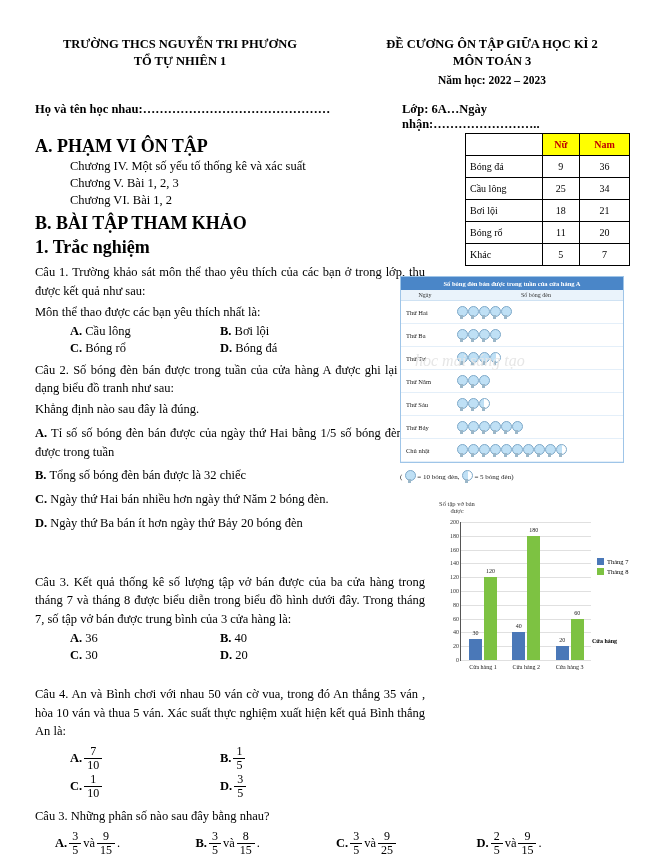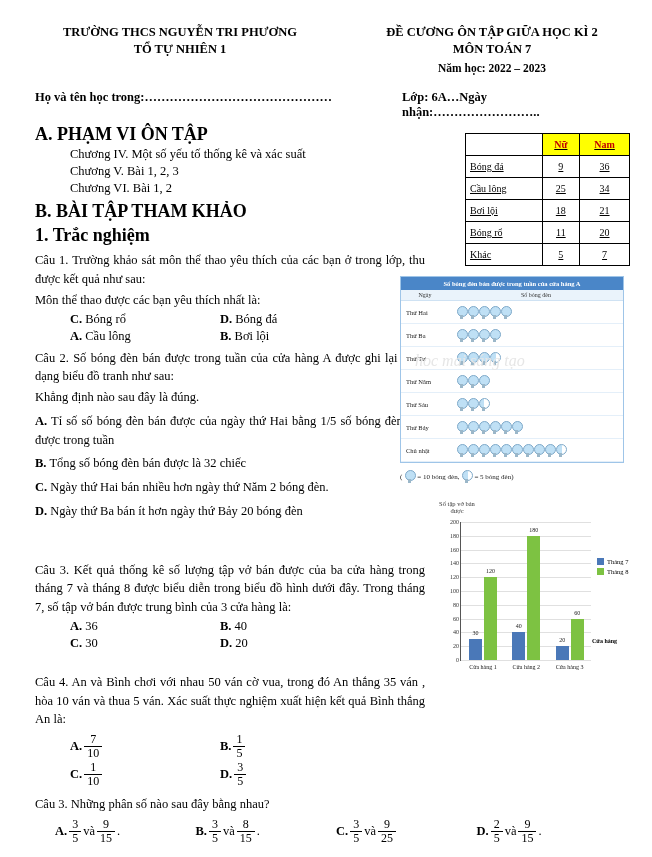--- a/index.html
+++ b/index.html
@@ -4,39 +4,39 @@
 <style>
   html,body{margin:0;padding:0;}
   body{
     width:652px;height:857px;background:#ffffff;
     font-family:"Liberation Serif", serif;
     color:#000;
     position:relative;
     overflow:hidden;
   }
   .page{position:relative;width:652px;height:857px;padding:0;}
-  .hdr{display:flex;justify-content:space-between;padding:24px 30px 0 30px;}
+  .hdr{display:flex;justify-content:space-between;padding:36px 30px 0 30px;}
   .hdr-left{width:300px;text-align:center;font-weight:bold;font-size:12.5px;line-height:1.35;}
   .hdr-right{width:260px;text-align:center;font-weight:bold;font-size:12.5px;line-height:1.35;}
   .hdr-right .year{font-size:11.5px;margin-top:3px;}
   .nameline{margin:14px 35px 0 35px;font-size:12.5px;font-weight:bold;display:flex;}
   .nameline .l{flex:1;}
   .nameline .r{width:215px;}
   .sec{margin:4px 35px 0 35px;font-size:18px;font-weight:bold;}
   .sub{margin:2px 35px 0 70px;font-size:12.5px;}
   .q{margin:5px 35px 0 35px;font-size:12.5px;line-height:1.5;text-align:justify;}
   .q b{font-weight:bold;}
   .qnarrow{width:390px;}
   .opts{margin:2px 35px 0 70px;font-size:12.5px;display:flex;}
   .opts .o{width:150px;}
   b.lab{font-weight:normal;}
 
   
   .tbl-wrap{position:absolute;left:465px;top:133px;width:172px;}
-  table.sports{border-collapse:collapse;font-size:10px;width:165px;text-decoration:underline;}
+  table.sports{border-collapse:collapse;font-size:10px;width:165px;}
   table.sports td,table.sports th{border:1px solid #000;padding:2px 4px;text-align:center;height:17px;}
   table.sports th{background:#ffff00;font-weight:bold;color:#c00000;}
   table.sports td.first{text-align:left;background:#fff;}
 
   
   .picto{position:absolute;left:400px;top:276px;width:222px;border:1px solid #9fc5e8;background:#fff;}
   .picto-title{background:#4a86c8;color:#fff;font-size:6.5px;text-align:center;padding:3px 0;font-weight:bold;}
   .picto-head{display:flex;font-size:6px;color:#333;border-bottom:1px solid #cfe2f3;background:#eaf3fb;}
   .picto-head .c1{width:48px;text-align:center;padding:2px 0;}
   .picto-head .c2{flex:1;text-align:center;padding:2px 0;}
@@ -77,61 +77,61 @@
 
 <div class="page">
 
   <div class="hdr">
     <div class="hdr-left">
       <div>TRƯỜNG THCS NGUYỄN TRI PHƯƠNG</div>
       <div>TỔ TỰ NHIÊN 1</div>
     </div>
     <div class="hdr-right">
       <div>ĐỀ CƯƠNG ÔN TẬP GIỮA HỌC KÌ 2</div>
-      <div>MÔN TOÁN 7</div>
+      <div>MÔN TOÁN 3</div>
       <div class="year">Năm học: 2022 – 2023</div>
     </div>
   </div>
 
   <div class="nameline">
-    <div class="l">Họ và tên học trong:………………………………………</div>
+    <div class="l">Họ và tên học nhau:………………………………………</div>
     <div class="r">Lớp: 6A…Ngày nhận:……………………..</div>
   </div>
 
   <div class="sec">A. PHẠM VI ÔN TẬP</div>
   <div class="sub">Chương IV. Một số yếu tố thống kê và xác suất</div>
   <div class="sub">Chương V. Bài 1, 2, 3</div>
   <div class="sub">Chương VI. Bài 1, 2</div>
 
   <div class="sec" style="margin-top:5px">B. BÀI TẬP THAM KHẢO</div>
   <div class="sec" style="margin-top:3px">1. Trắc nghiệm</div>
 
   <div class="q qnarrow">
     <b class="lab">Câu 1.</b>
     <span>Trường khảo sát môn thể thao yêu thích của các bạn ở trong lớp, thu được kết quả như sau:</span>
   </div>
   <div class="q qnarrow" style="margin-top:2px">Môn thể thao được các bạn yêu thích nhất là:</div>
   <div class="opts">
     <div class="o">
+      <b>A.</b>
+      <span>Cầu lông</span>
+    </div>
+    <div class="o">
+      <b>B.</b>
+      <span>Bơi lội</span>
+    </div>
+  </div>
+  <div class="opts">
+    <div class="o">
       <b>C.</b>
       <span>Bóng rổ</span>
     </div>
     <div class="o">
       <b>D.</b>
       <span>Bóng đá</span>
-    </div>
-  </div>
-  <div class="opts">
-    <div class="o">
-      <b>A.</b>
-      <span>Cầu lông</span>
-    </div>
-    <div class="o">
-      <b>B.</b>
-      <span>Bơi lội</span>
     </div>
   </div>
 
   <div class="q qnarrow">
     <b class="lab">Câu 2.</b>
     <span>Số bóng đèn bán được trong tuần của cửa hàng A được ghi lại dưới dạng biểu đồ tranh như sau:</span>
   </div>
   <div class="q qnarrow" style="margin-top:2px">Khẳng định nào sau đây là đúng.</div>
   <div class="q qnarrow">
     <b>A.</b>

